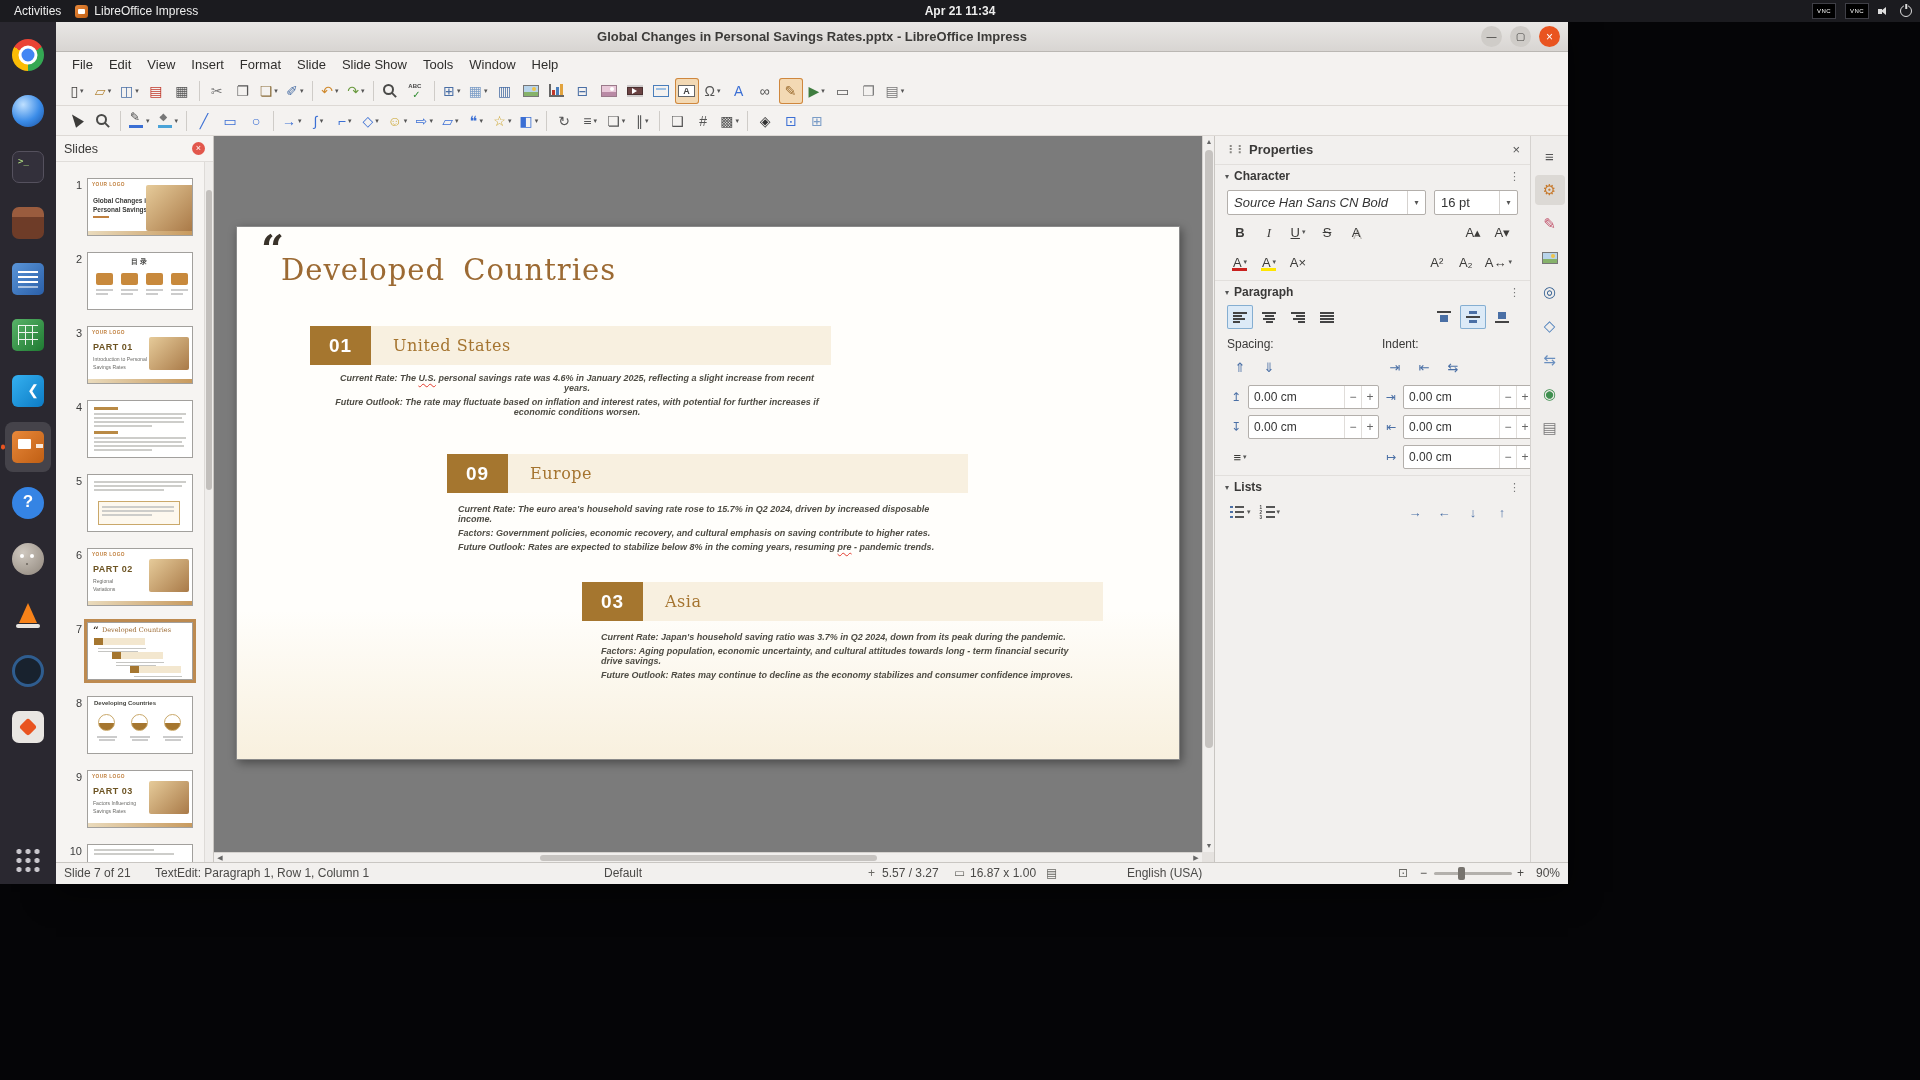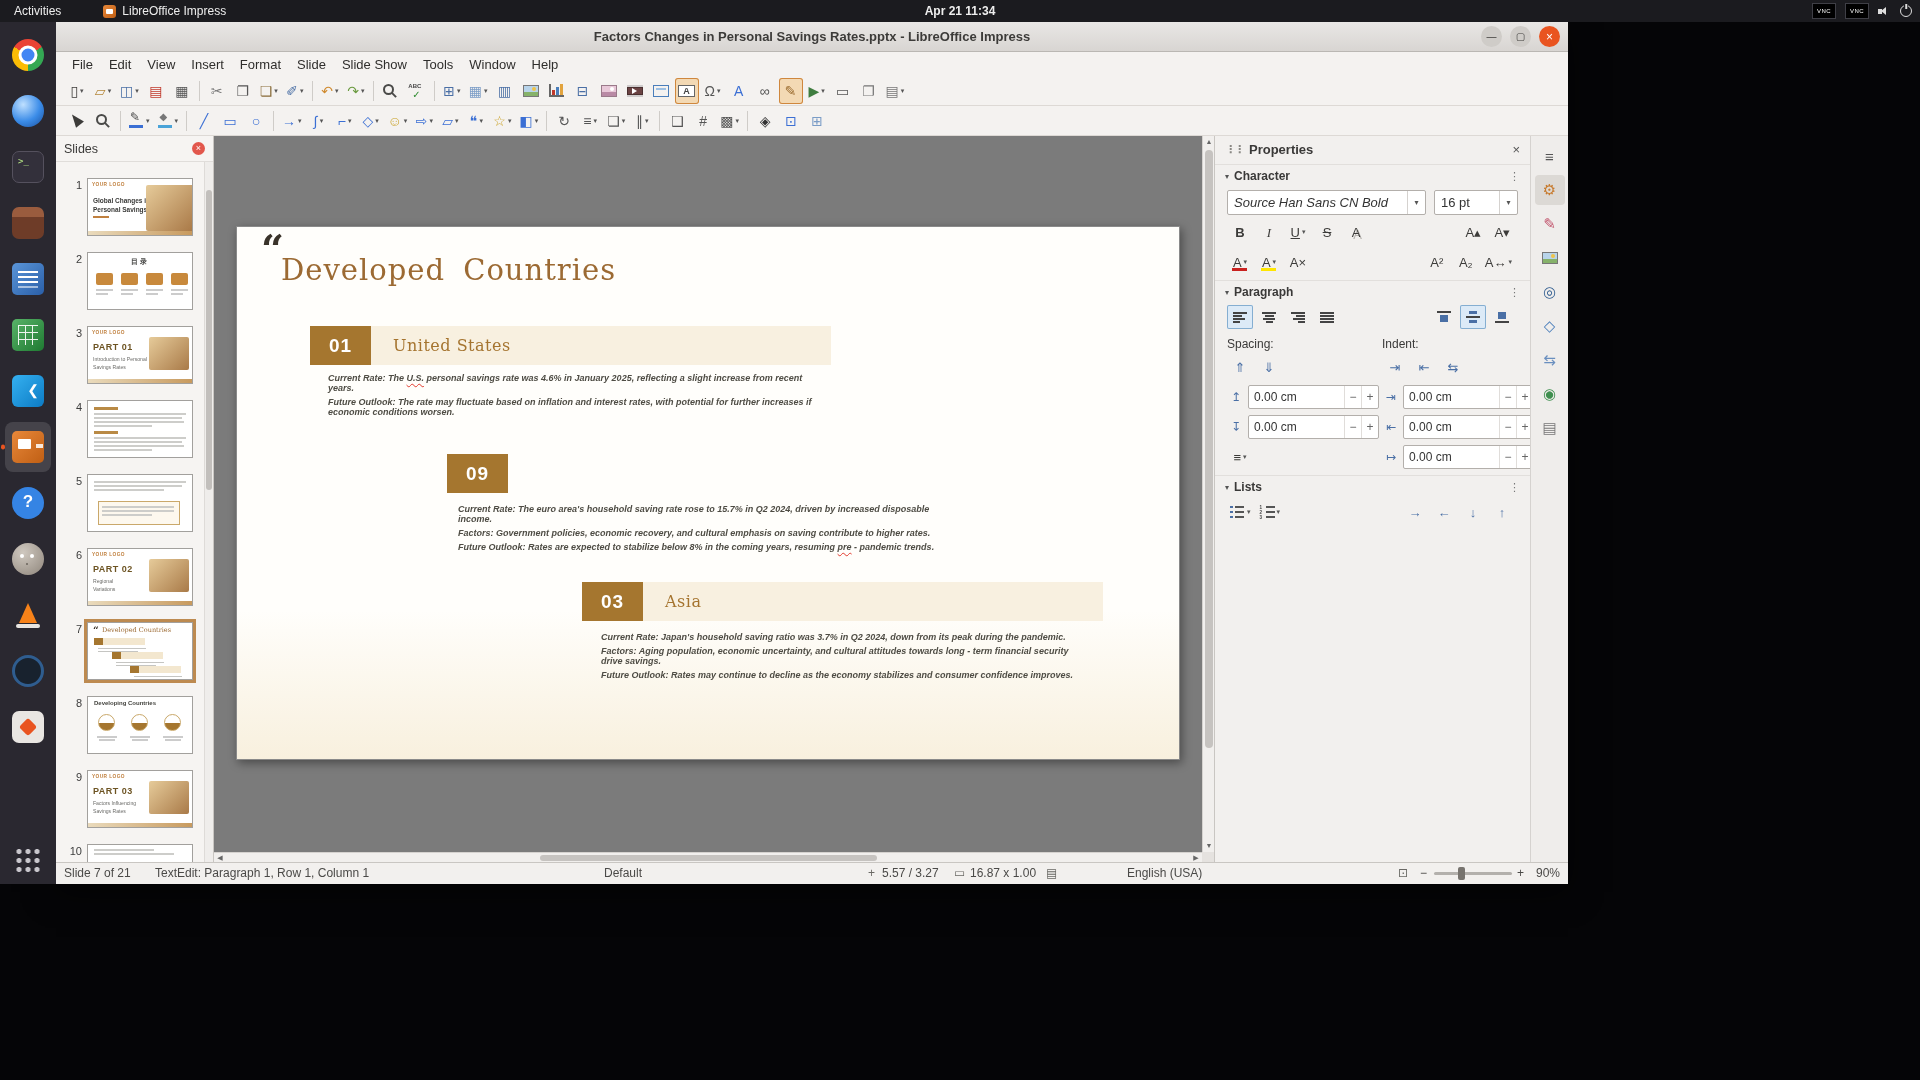--- a/index.html
+++ b/index.html
@@ -1,21 +1,21 @@
 <!DOCTYPE html>
 <html><head>
 <meta charset="utf-8">
 <style>
 *{margin:0;padding:0;box-sizing:border-box;cursor:default;font-family:"Liberation Sans","DejaVu Sans",sans-serif;-webkit-font-smoothing:antialiased}
 html,body{width:1920px;height:1080px;background:#050507;overflow:hidden;position:relative}
 
 
 #topbar{position:absolute;left:0;top:0;width:1920px;height:22px;background:#1b1b1f;color:#eee;font-size:12px;display:flex;align-items:center;z-index:50}
 .tb-activities{padding:0 14px;height:100%;display:flex;align-items:center}
-.tb-app{display:flex;align-items:flex-end;gap:6px;margin-left:28px}
+.tb-app{display:flex;align-items:flex-end;gap:6px;}
 .mini-imp{width:13px;height:13px;border-radius:3px;background:linear-gradient(135deg,#e8883a,#c05f14);position:relative}
 .mini-imp:after{content:"";position:absolute;left:3px;top:4px;width:7px;height:5px;background:#fff;border-radius:1px}
 .tb-clock{position:absolute;left:50%;transform:translateX(-50%);font-weight:bold}
 .tb-right{position:absolute;right:8px;display:flex;align-items:center;gap:9px;height:100%}
 .vnc{width:24px;height:16px;background:#000;border:1px solid #3f3f46;color:#fff;font-size:6px;display:flex;align-items:center;justify-content:center;letter-spacing:.5px}
 .spk{width:13px;height:11px;position:relative}
 .spk:before{content:"";position:absolute;left:0;top:3px;width:4px;height:5px;background:#ddd}
 .spk:after{content:"";position:absolute;left:3px;top:1px;width:0;height:0;border-top:4.5px solid transparent;border-bottom:4.5px solid transparent;border-right:5.5px solid #ddd}
 .pwr{width:12px;height:12px;border:1.5px solid #ddd;border-radius:50%;position:relative}
 .pwr:before{content:"";position:absolute;left:50%;top:-3px;transform:translateX(-50%);width:2px;height:6px;background:#1b1b1f;box-shadow:0 0 0 1px #1b1b1f}
@@ -261,21 +261,21 @@
     </div>
     <div class="ditem">
       <div class="di di-software-store"></div>
     </div>
     <div class="dgrid"></div>
   </div>
 
 <div id="window">
 
   <div id="titlebar">
-    <span class="wtitle">Factors Changes in Personal Savings Rates.pptx - LibreOffice Impress</span>
+    <span class="wtitle">Global Changes in Personal Savings Rates.pptx - LibreOffice Impress</span>
     <span class="wbtns">
       <span class="wbtn">—</span>
       <span class="wbtn">▢</span>
       <span class="wbtn close">×</span>
     </span>
   </div>
 
   <div id="menubar">
       <span class="mitem">File</span>
       <span class="mitem">Edit</span>
@@ -652,28 +652,29 @@
 
     <div id="canvas">
       <div id="slide">
         <div class="sl-quote">“</div>
         <div class="sl-title">Developed Countries</div>
       <div class="sec" style="left: 73px; top: 99px;">
             <div class="secrow">
               <div class="secnum">01</div>
               <div class="secbar">United States</div>
             </div>
-            <div class="secbody" style="left: 18px; top: 47px; width: 498px;">
+            <div class="secbody" style="left: 18px; top: 47px; width: 498px; text-align: center;">
               <p><span>Current Rate: The </span><span class="sq">U.S.</span><span> personal savings rate was 4.6% in January 2025, reflecting a slight increase from recent years.</span></p>
               <p><span>Future Outlook: The rate may fluctuate based on inflation and interest rates, with potential for further increases if economic conditions worsen.</span></p>
             </div>
           </div>
           <div class="sec" style="left: 210px; top: 227px;">
             <div class="secrow">
               <div class="secnum">09</div>
+              <div class="secbar">Europe</div>
             </div>
             <div class="secbody" style="left: 11px; top: 50px; width: 492px;">
               <p><span>Current Rate: The euro area's household saving rate rose to 15.7% in Q2 2024, driven by increased disposable income.</span></p>
               <p><span>Factors: Government policies, economic recovery, and cultural emphasis on saving contribute to higher rates.</span></p>
               <p><span>Future Outlook: Rates are expected to stabilize below 8% in the coming years, resuming </span><span class="sq">pre</span><span> - pandemic trends.</span></p>
             </div>
           </div>
           <div class="sec" style="left: 345px; top: 355px;">
             <div class="secrow">
               <div class="secnum">03</div>

